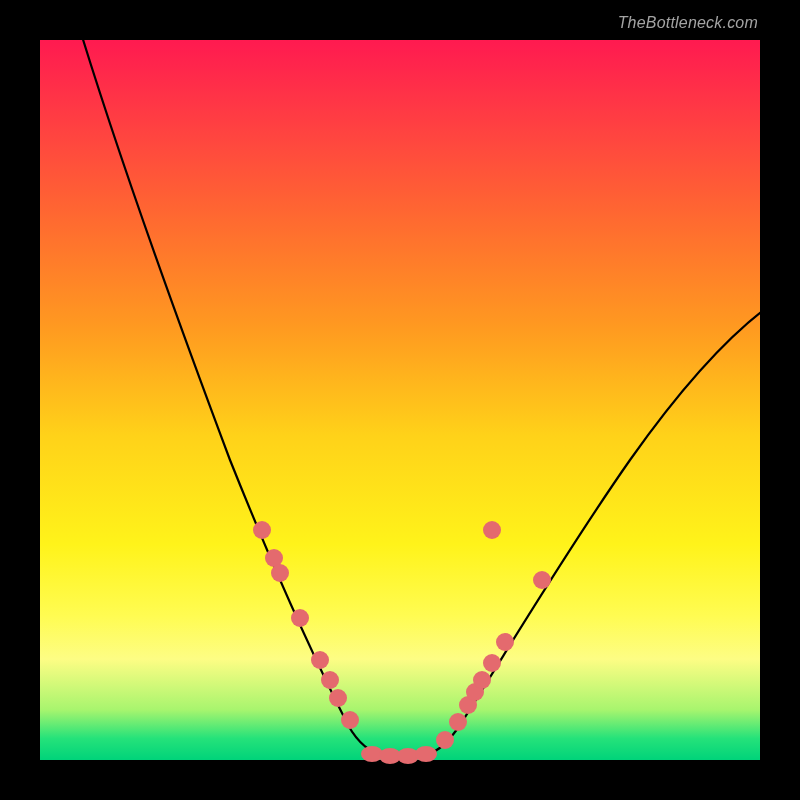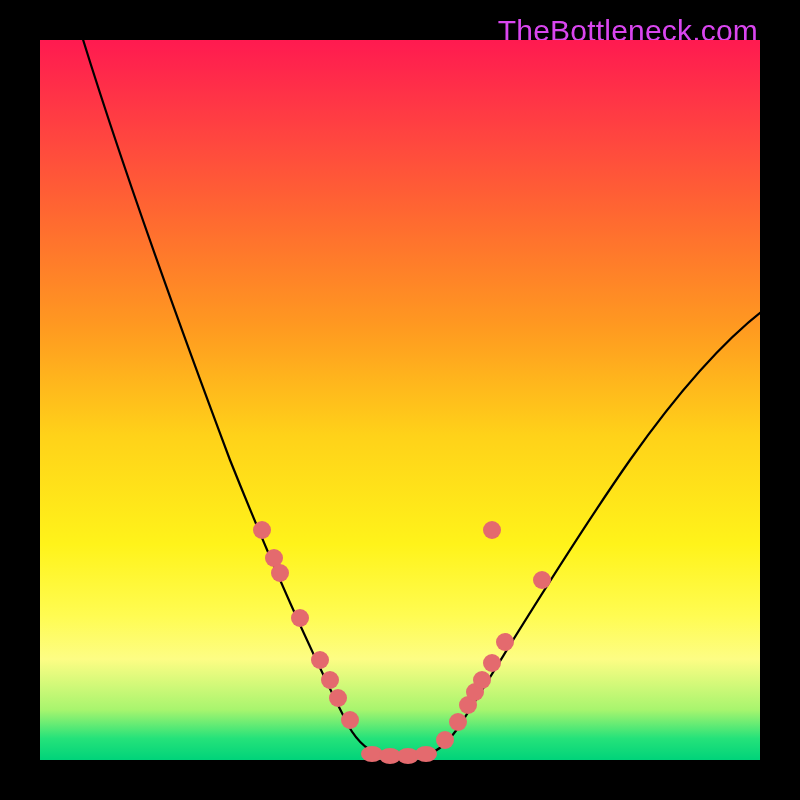--- a/index.html
+++ b/index.html
@@ -33,24 +33,25 @@
       #fffc52 80%,
       #fdfd84 86%,
       #a8f56e 93%,
       #25e27a 97%,
       #00d37a 100%);
   }
   .watermark {
     position: absolute;
     top: 14px;
     right: 42px;
-    color: #d946ef;
-    font-size: 30px;
+    color: #a3a3a3;
+    font-size: 16px;
     letter-spacing: 0.2px;
     font-weight: 400;
+    font-style: italic;
   }
   svg.curve {
     position: absolute;
     left: 0; top: 0;
     width: 720px;
     height: 720px;
     overflow: visible;
   }
   .curve path {
     fill: none;

